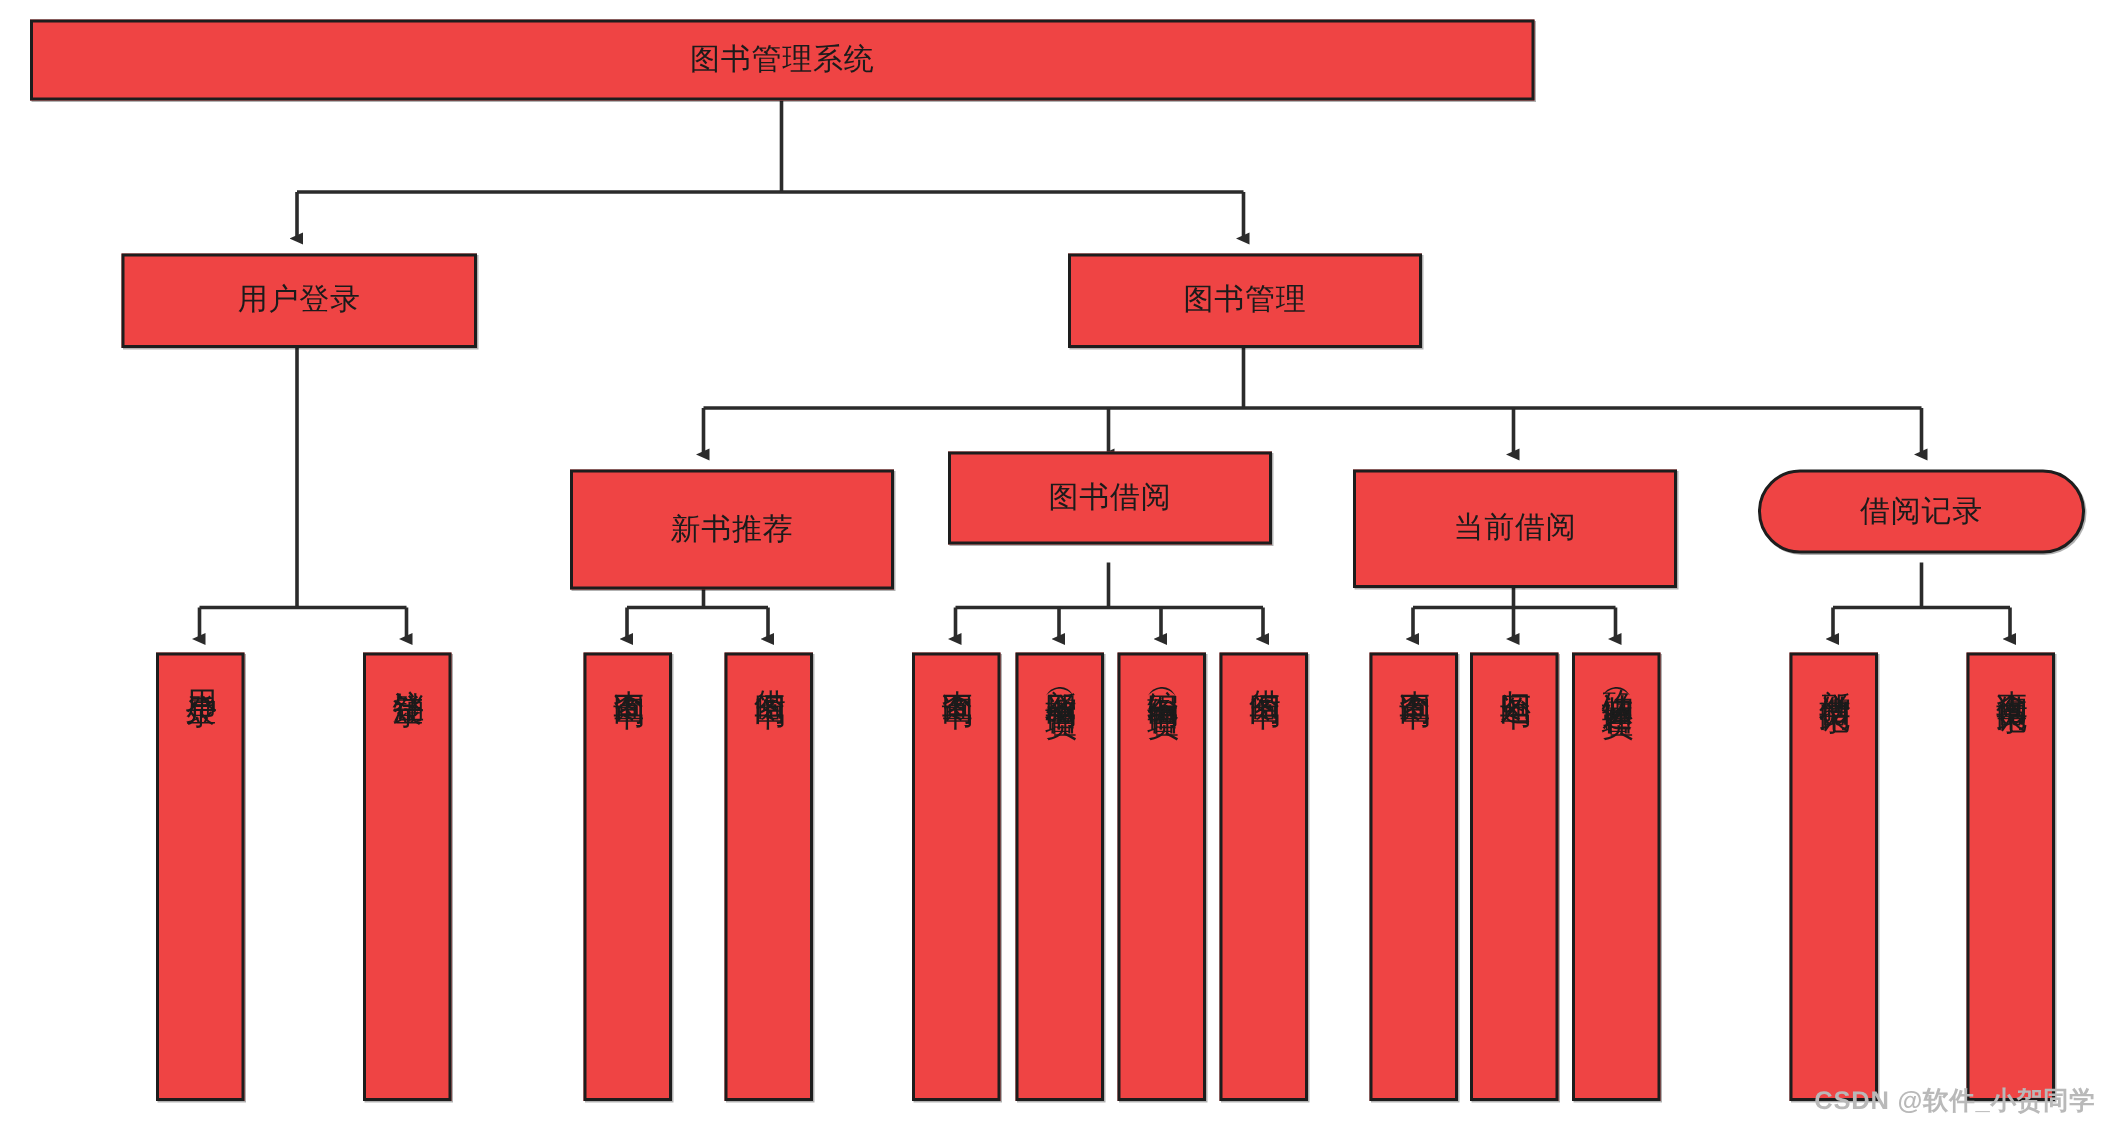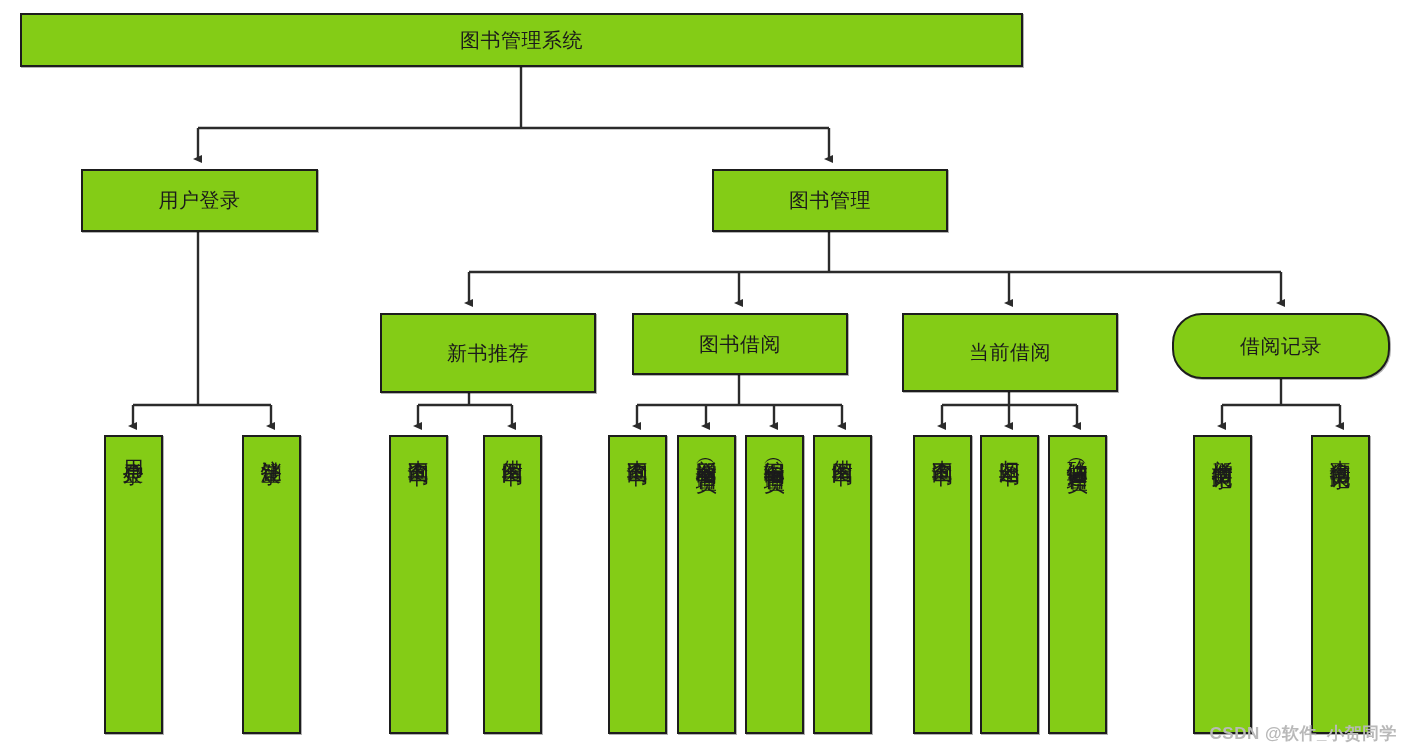--- a/index.html
+++ b/index.html
@@ -9,21 +9,21 @@
     font-family:"Liberation Sans","DejaVu Sans",sans-serif;
     overflow:hidden;
     position:relative;
   }
   #canvas{position:absolute;left:0;top:0;width:1405px;height:747px;}
   svg.lines{position:absolute;left:0;top:0;width:1405px;height:747px;pointer-events:none;}
   .node{
     position:absolute;
     box-sizing:border-box;
     border:2px solid #1d1d1d;
-    background:#84cc16;
+    background:#ef4444;
     display:flex;
     align-items:center;
     justify-content:center;
     color:#222222;
     box-shadow:1px 1px 0 rgba(0,0,0,0.30);
   }
   .node .txt{
     font-size:20px;
     line-height:1.15;
     letter-spacing:0.5px;
@@ -119,27 +119,27 @@
   <div class="node" style="left:81px;top:169px;width:237px;height:63px;">
     <span class="txt">用户登录</span>
   </div>
   <div class="node" style="left:712px;top:169px;width:236px;height:63px;font-family:Liberation Serif, serif;">
     <span class="txt">图书管理</span>
   </div>
 
   <div class="node" style="left:380px;top:313px;width:216px;height:80px;">
     <span class="txt">新书推荐</span>
   </div>
-  <div class="node" style="left:632px;top:313px;width:216px;height:62px;text-align:right;">
+  <div class="node" style="left:632px;top:301px;width:216px;height:62px;text-align:right;">
     <span class="txt">图书借阅</span>
   </div>
   <div class="node" style="left:902px;top:313px;width:216px;height:79px;">
     <span class="txt">当前借阅</span>
   </div>
-  <div class="node" style="left:1172px;top:313px;width:218px;height:66px;border-radius:30px;">
+  <div class="node" style="left:1172px;top:313px;width:218px;height:56px;border-radius:30px;">
     <span class="txt">借阅记录</span>
   </div>
 
   <div class="node leaf" style="left:104px;top:435px;width:59px;height:299px;">
     <span class="txt">用户登录</span>
   </div>
   <div class="node leaf" style="left:242px;top:435px;width:59px;height:299px;">
     <span class="txt">注销登录</span>
   </div>
 

